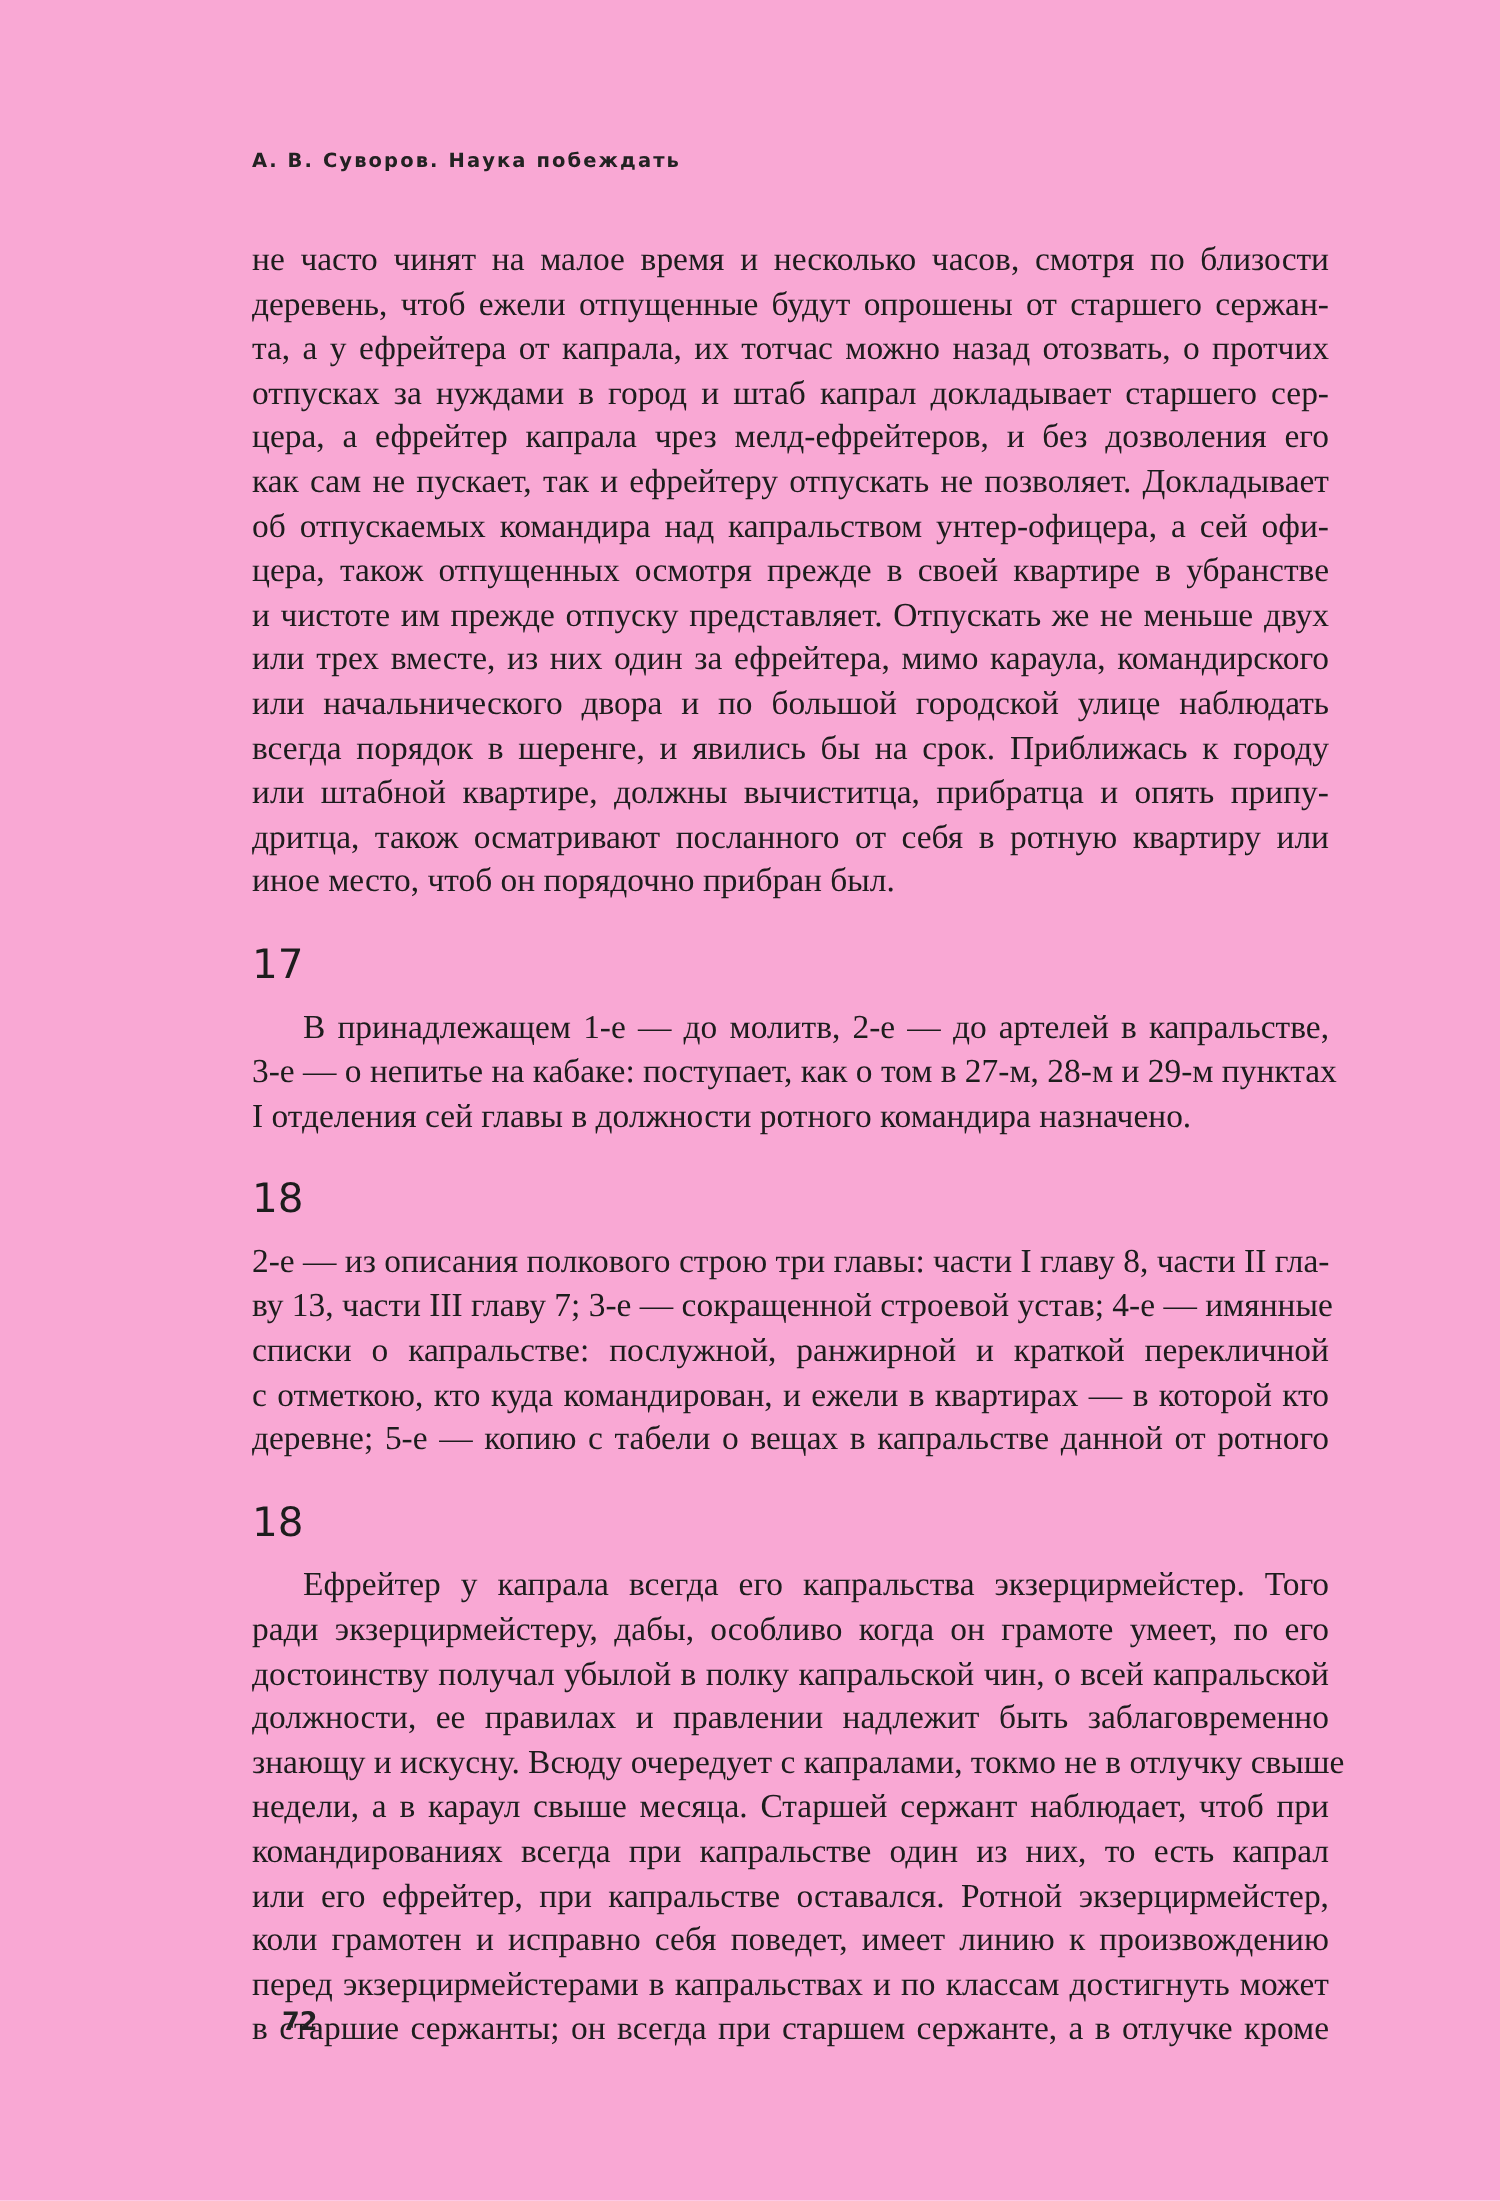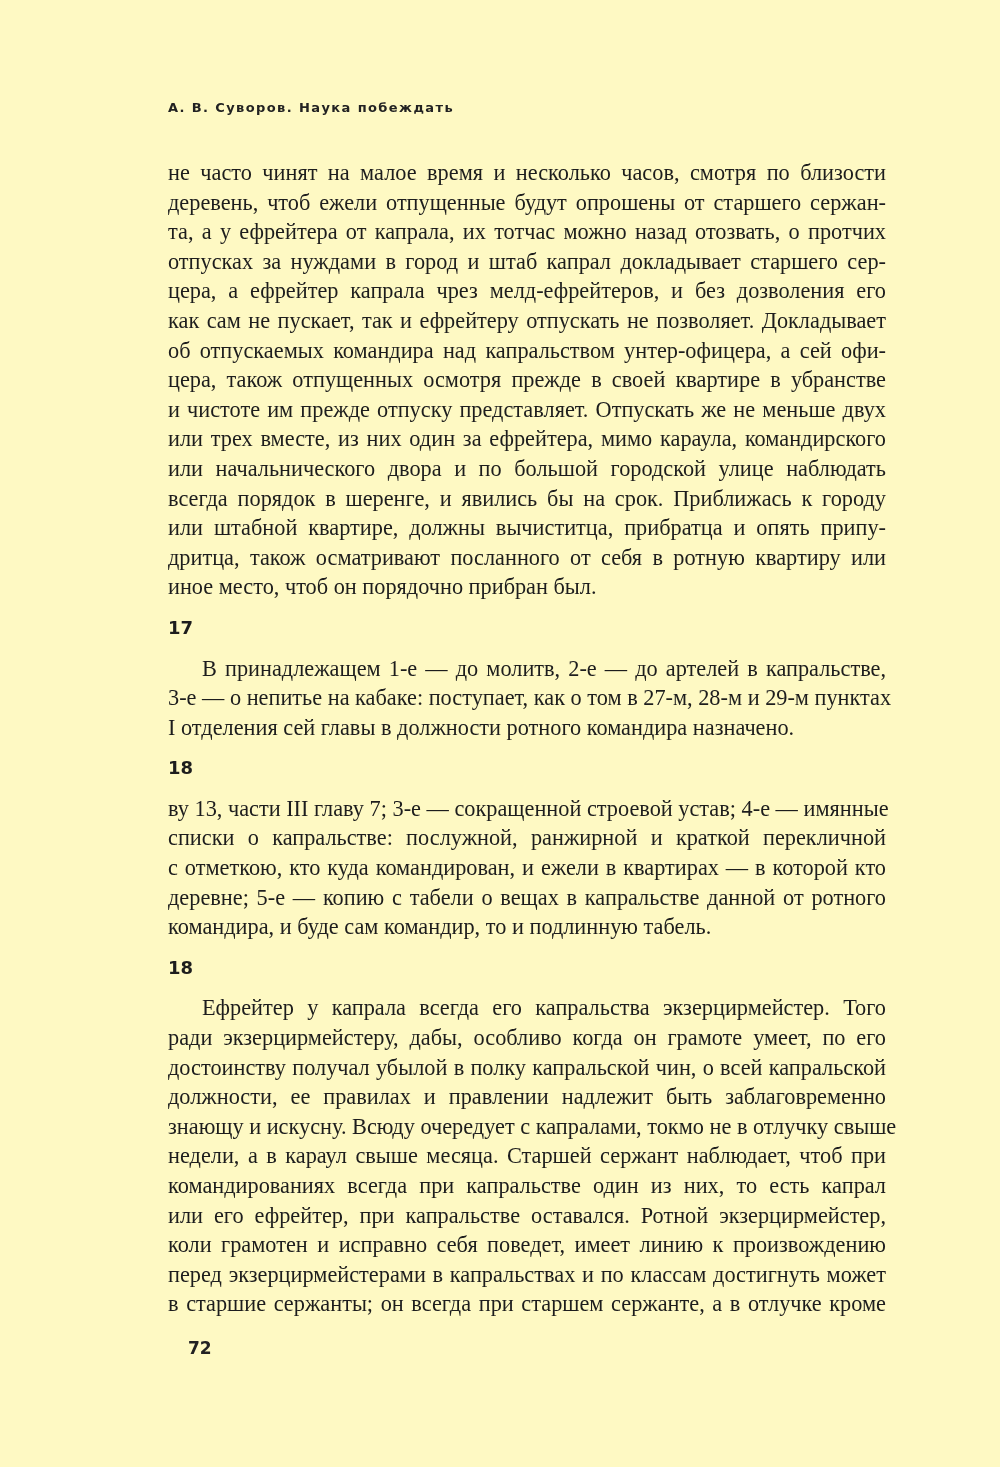--- a/index.html
+++ b/index.html
@@ -1,33 +1,33 @@
 <!DOCTYPE html>
 <html><head>
   <meta charset="utf-8">
   <style>
     html, body { margin: 0; padding: 0; background: #ffffff; }
     body { width: 1000px; height: 1467px; position: relative; overflow: hidden; }
-    .page { position: absolute; left: 0; top: 0; width: 1000px; height: 1467px; background: #fef9c3; color: #1c1c1c; }
+    .page { position: absolute; left: 0; top: 0; width: 1000px; height: 1467px; background: #f9a8d4; color: #1c1c1c; }
     .running-head {
       position: absolute; left: 168px; top: 100px;
       font-family: "DejaVu Sans", sans-serif; font-weight: bold;
       font-size: 13px; letter-spacing: 1.4px; color: #222;
     }
     .body-text {
       position: absolute; left: 168px; top: 158px; width: 718px;
       font-family: "Liberation Serif", serif; font-size: 22.3px; line-height: 29.6px;
       color: #1d1d1d;
     }
     .line { display: block; white-space: nowrap; text-align: justify; text-align-last: justify; height: 29.6px; }
     .line.last { text-align-last: left; }
     .line.indent { padding-left: 34px; }
     .section-number {
-      font-family: "DejaVu Sans", sans-serif; font-weight: bold; font-size: 18px;
-      height: 29.6px; line-height: 29.6px; margin: 11px 0 11px 0; display: block;
+      font-family: "DejaVu Sans", sans-serif; font-weight: normal; font-size: 27px;
+      height: 29.6px; line-height: 29.6px; margin: 27px 0 11px 0; display: block;
     }
     .folio {
       position: absolute; left: 168px; top: 1338px;
       font-family: "DejaVu Sans", sans-serif; font-weight: bold; font-size: 17px; color: #222; margin-left: 20px;
     }
   </style>
 </head>
 <body>
 
 <div class="page">
@@ -57,25 +57,25 @@
       <div class="section-lines">
           <span class="line indent">В принадлежащем 1-е — до молитв, 2-е — до артелей в капральстве,</span>
           <span class="line">3-е — о непитье на кабаке: поступает, как о том в 27-м, 28-м и 29-м пунктах</span>
           <span class="line last">I отделения сей главы в должности ротного командира назначено.</span>
         </div>
     </div>
 
     <div id="block-2">
       <span class="section-number">18</span>
       <div class="section-lines">
+          <span class="line">2-е — из описания полкового строю три главы: части I главу 8, части II гла-</span>
           <span class="line">ву 13, части III главу 7; 3-е — сокращенной строевой устав; 4-е — имянные</span>
           <span class="line">списки о капральстве: послужной, ранжирной и краткой перекличной</span>
           <span class="line">с отметкою, кто куда командирован, и ежели в квартирах — в которой кто</span>
           <span class="line">деревне; 5-е — копию с табели о вещах в капральстве данной от ротного</span>
-          <span class="line last">командира, и буде сам командир, то и подлинную табель.</span>
         </div>
     </div>
 
     <div id="block-3">
       <span class="section-number">18</span>
       <div class="section-lines">
           <span class="line indent">Ефрейтер у капрала всегда его капральства экзерцирмейстер. Того</span>
           <span class="line">ради экзерцирмейстеру, дабы, особливо когда он грамоте умеет, по его</span>
           <span class="line">достоинству получал убылой в полку капральской чин, о всей капральской</span>
           <span class="line">должности, ее правилах и правлении надлежит быть заблаговременно</span>

